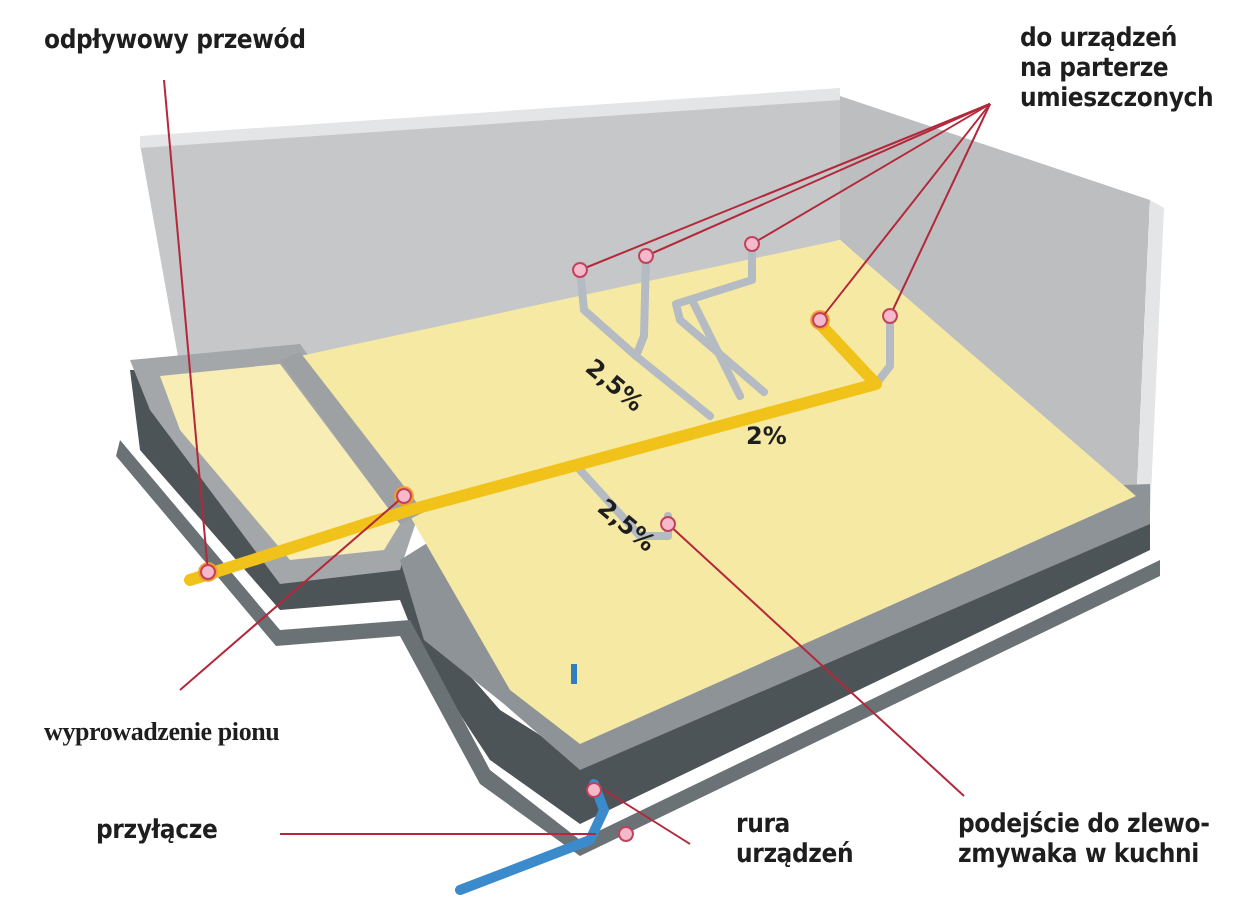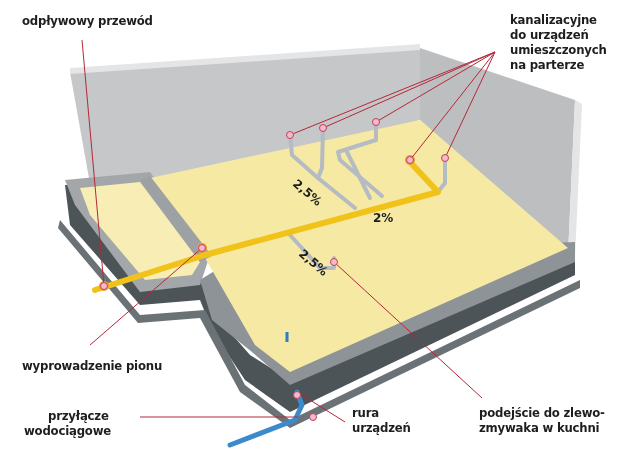--- a/index.html
+++ b/index.html
@@ -79,36 +79,34 @@
   <text class="slope" x="292" y="185" transform="rotate(40 292 185)">2,5%</text>
   <text class="slope" x="373" y="222">2%</text>
   <text class="slope" x="298" y="255" transform="rotate(40 298 255)">2,5%</text>
 </svg>
 
 <div class="label" style="left:22px;top:13px;">
   <span>odpływowy przewód</span>
 </div>
 
 <div class="label" style="left:510px;top:12px;">
-  <span>kanalizacyjne</span>
   <span>do urządzeń</span>
+  <span>na parterze</span>
   <span>umieszczonych</span>
-  <span>na parterze</span>
 </div>
 
-<div class="label" style="left:22px;top:358px;">
+<div class="label" style="left:22px;top:358px;font-family:Liberation Serif, serif;">
   <span>wyprowadzenie pionu</span>
 </div>
 
-<div class="label" style="left:24px;top:408px;">
+<div class="label" style="left:24px;top:408px;text-align:right;">
   <span style="padding-left:24px;">przyłącze</span>
-  <span>wodociągowe</span>
 </div>
 
-<div class="label" style="left:352px;top:405px;">
+<div class="label" style="left:368px;top:405px;">
   <span>rura</span>
   <span>urządzeń</span>
 </div>
 
 <div class="label" style="left:479px;top:405px;">
   <span>podejście do zlewo-</span>
   <span>zmywaka w kuchni</span>
 </div>
 
 </body></html>

